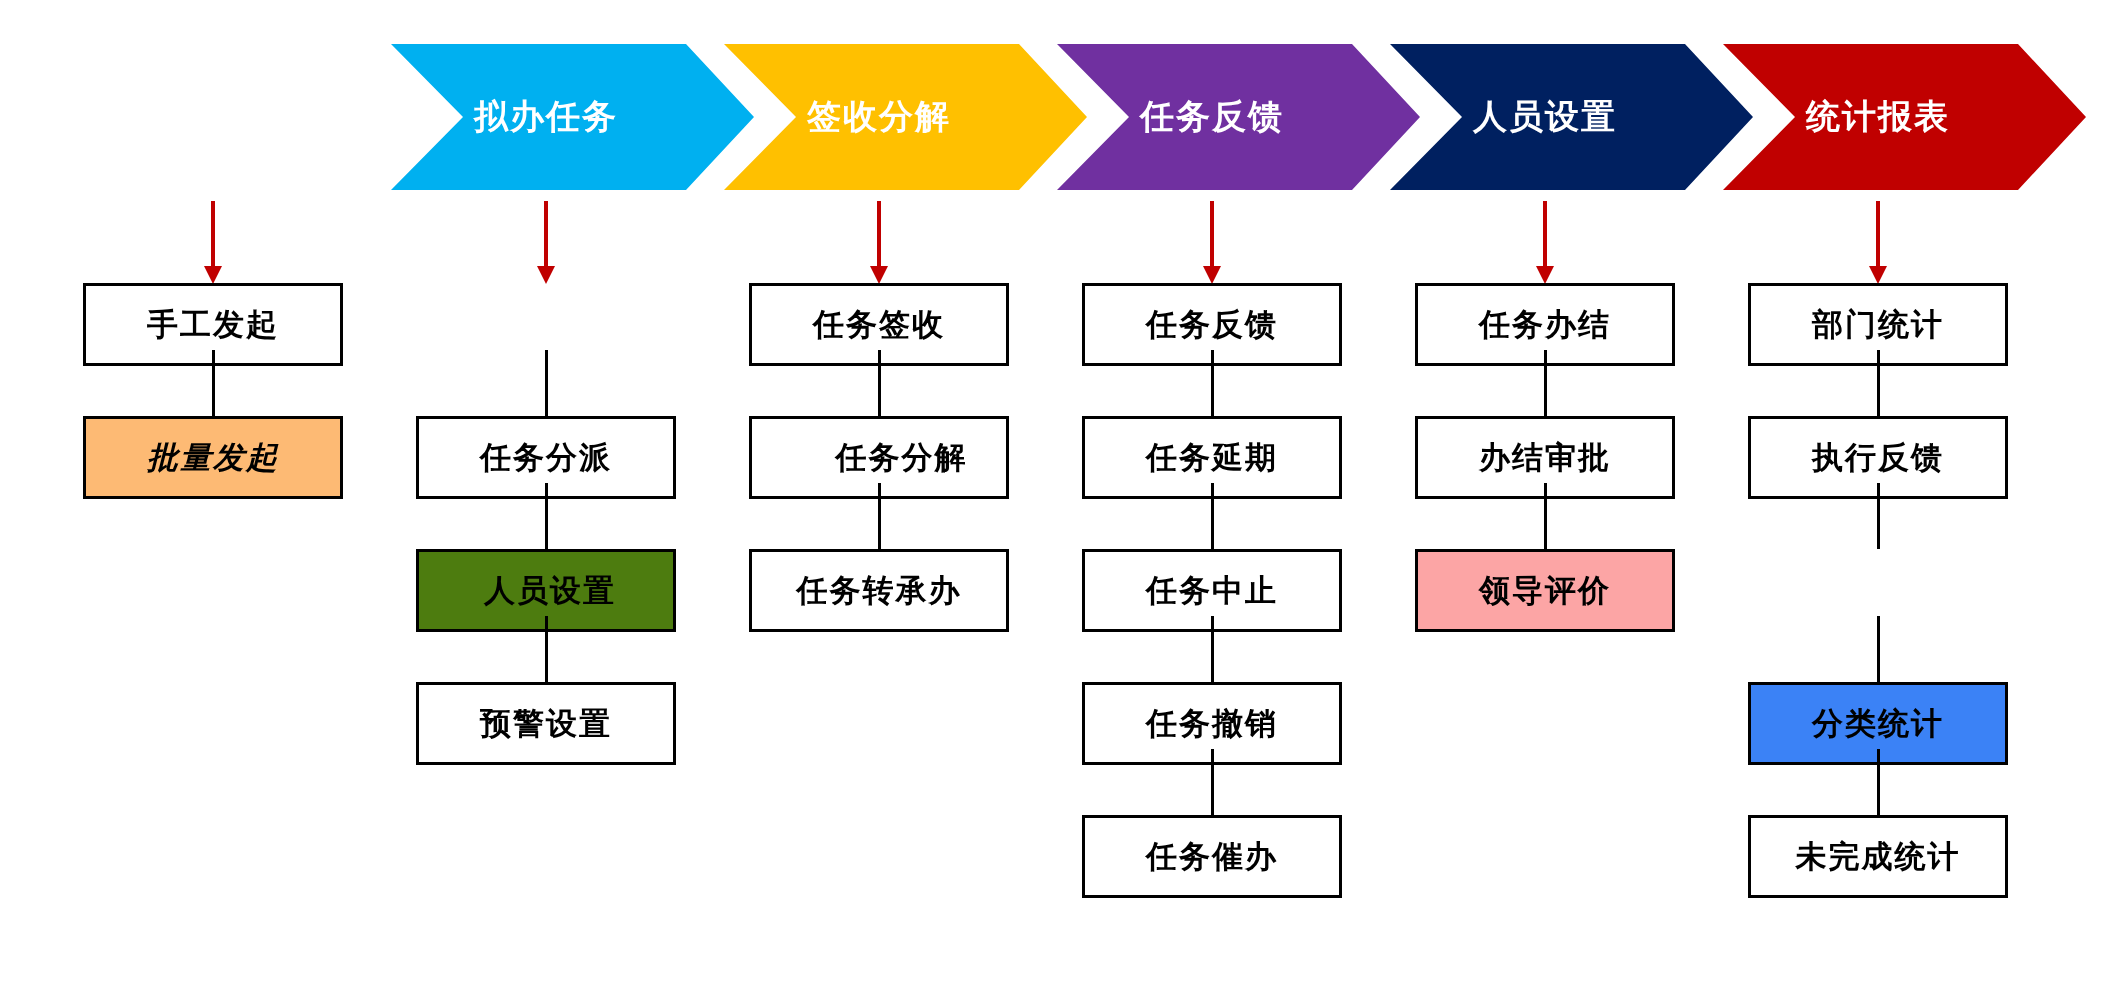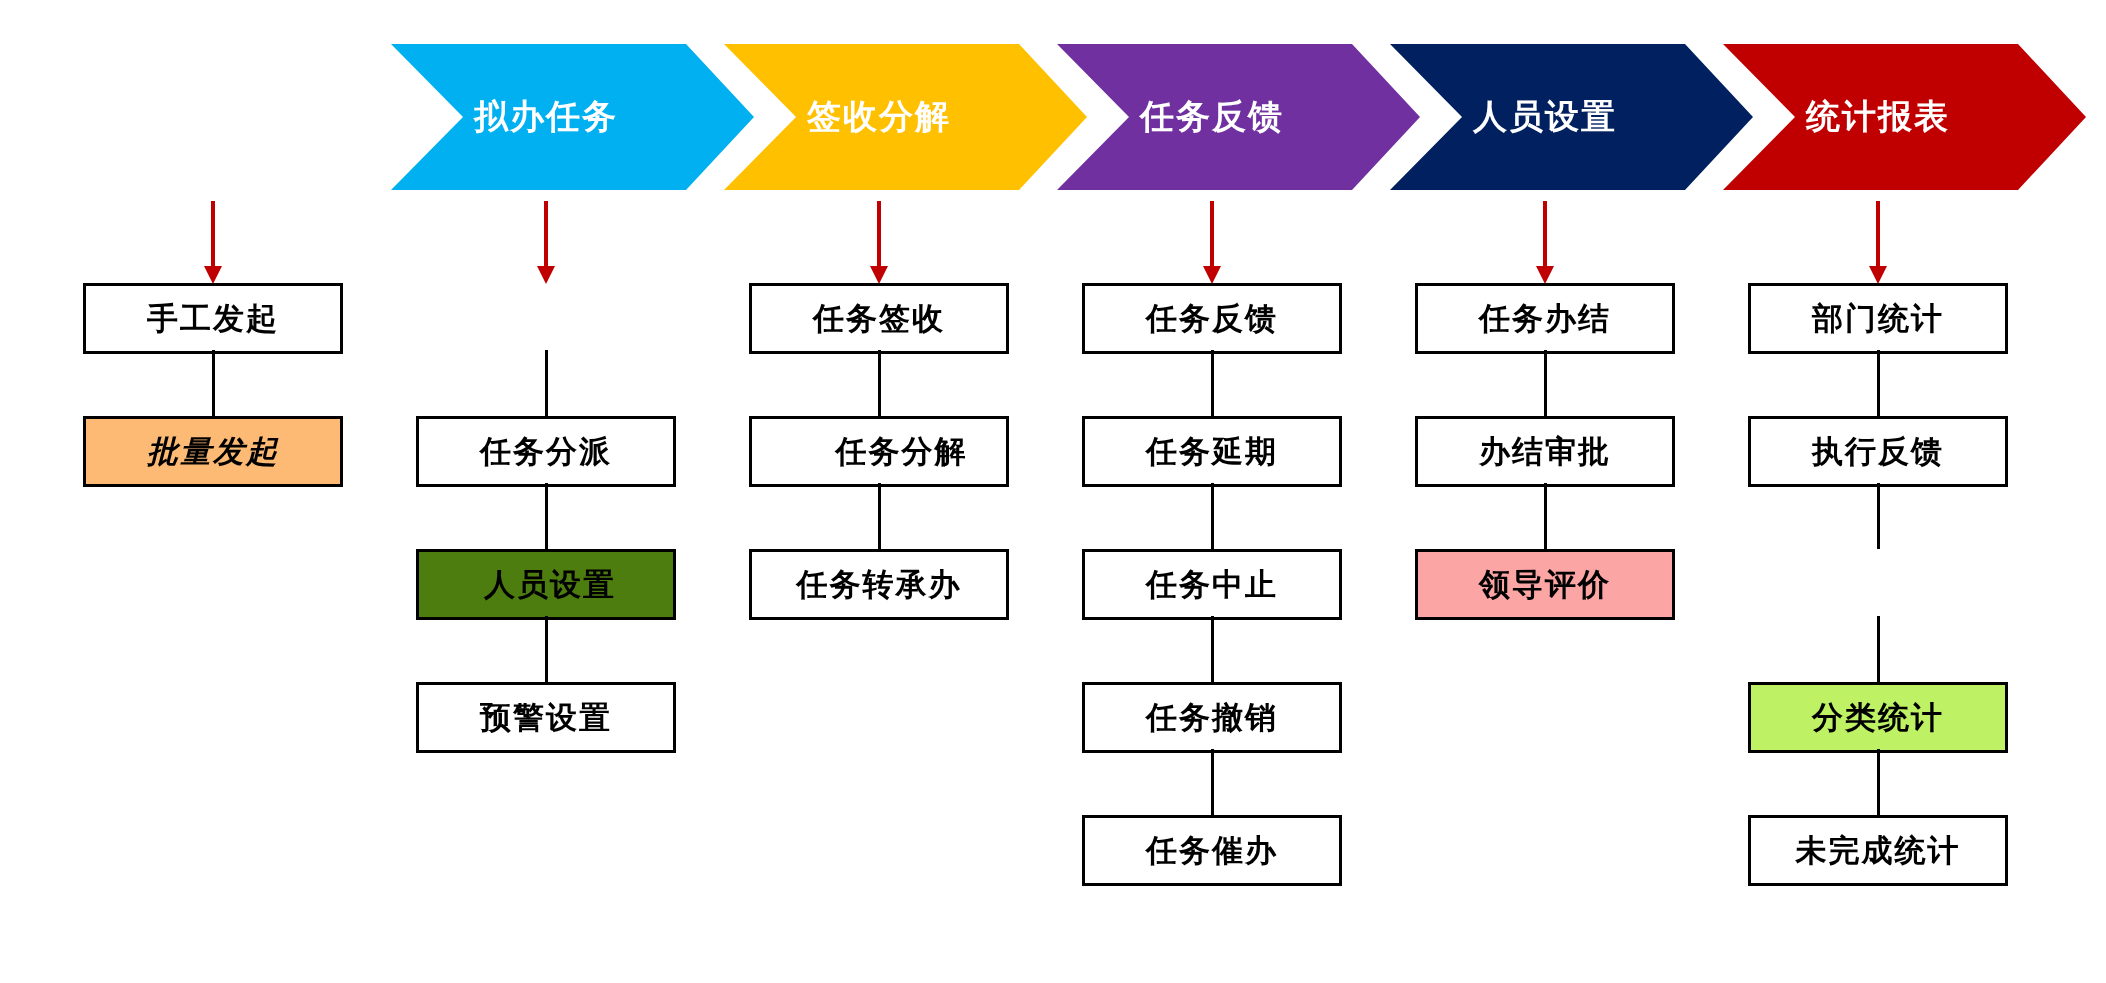--- a/index.html
+++ b/index.html
@@ -44,21 +44,21 @@
     top: 266px;
     width: 0;
     height: 0;
     border-left: 9px solid transparent;
     border-right: 9px solid transparent;
     border-top: 18px solid #C00000;
   }
   .node {
     position: absolute;
     width: 260px;
-    height: 71px;
+    height: 83px;
     background: #ffffff;
     border: 3px solid #000000;
     box-sizing: border-box;
     display: flex;
     align-items: center;
     justify-content: center;
   }
   .node-label {
     font-size: 31px;
     font-weight: bold;
@@ -165,20 +165,20 @@
     <div class="arrow-head" style="left: 1869px; border-top-color: rgb(192, 0, 0);"></div>
     <div class="node" style="left: 1748px; top: 283px; background: rgb(255, 255, 255); border-color: rgb(0, 0, 0);">
     <span class="node-label" style="color: rgb(0, 0, 0);">部门统计</span>
   </div>
     <div class="connector" style="left: 1876.5px; top: 350px; background: rgb(0, 0, 0);"></div>
     <div class="node" style="left: 1748px; top: 416px; background: rgb(255, 255, 255); border-color: rgb(0, 0, 0);">
     <span class="node-label" style="color: rgb(0, 0, 0);">执行反馈</span>
   </div>
     <div class="connector" style="left: 1876.5px; top: 483px; background: rgb(0, 0, 0);"></div>
     <div class="connector" style="left: 1876.5px; top: 616px; background: rgb(0, 0, 0);"></div>
-    <div class="node" style="left: 1748px; top: 682px; background: #bef264; border-color: rgb(0, 0, 0);">
+    <div class="node" style="left: 1748px; top: 682px; background: #3b82f6; border-color: rgb(0, 0, 0);">
     <span class="node-label" style="color: rgb(0, 0, 0);">分类统计</span>
   </div>
     <div class="connector" style="left: 1876.5px; top: 749px; background: rgb(0, 0, 0);"></div>
     <div class="node" style="left: 1748px; top: 815px; background: rgb(255, 255, 255); border-color: rgb(0, 0, 0);">
     <span class="node-label" style="color: rgb(0, 0, 0);">未完成统计</span>
   </div>
   </div>
 
 </body></html>

